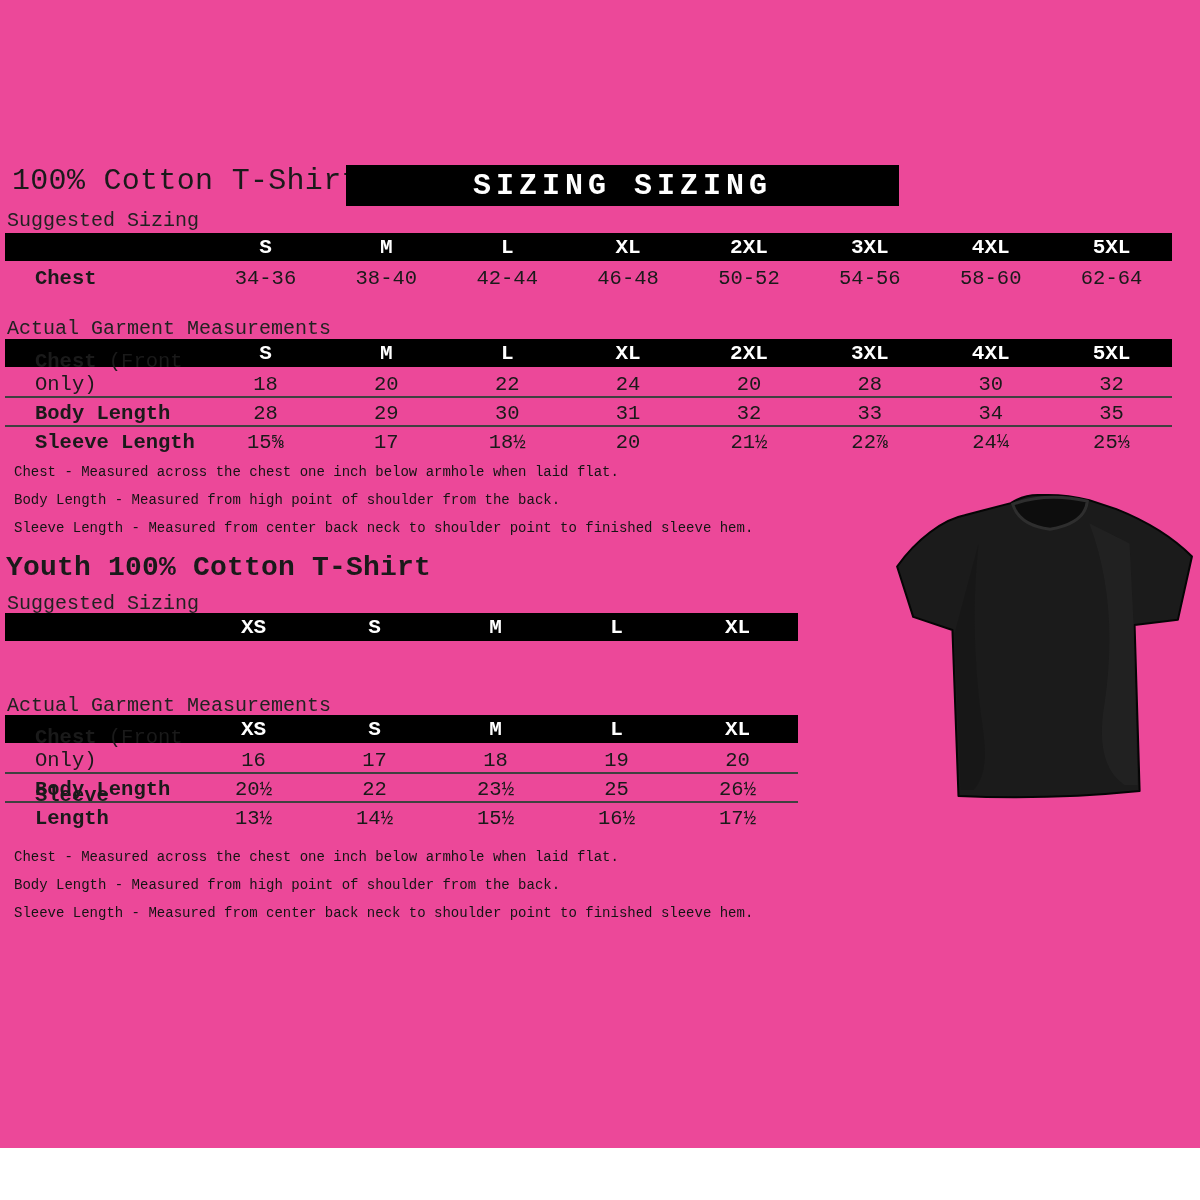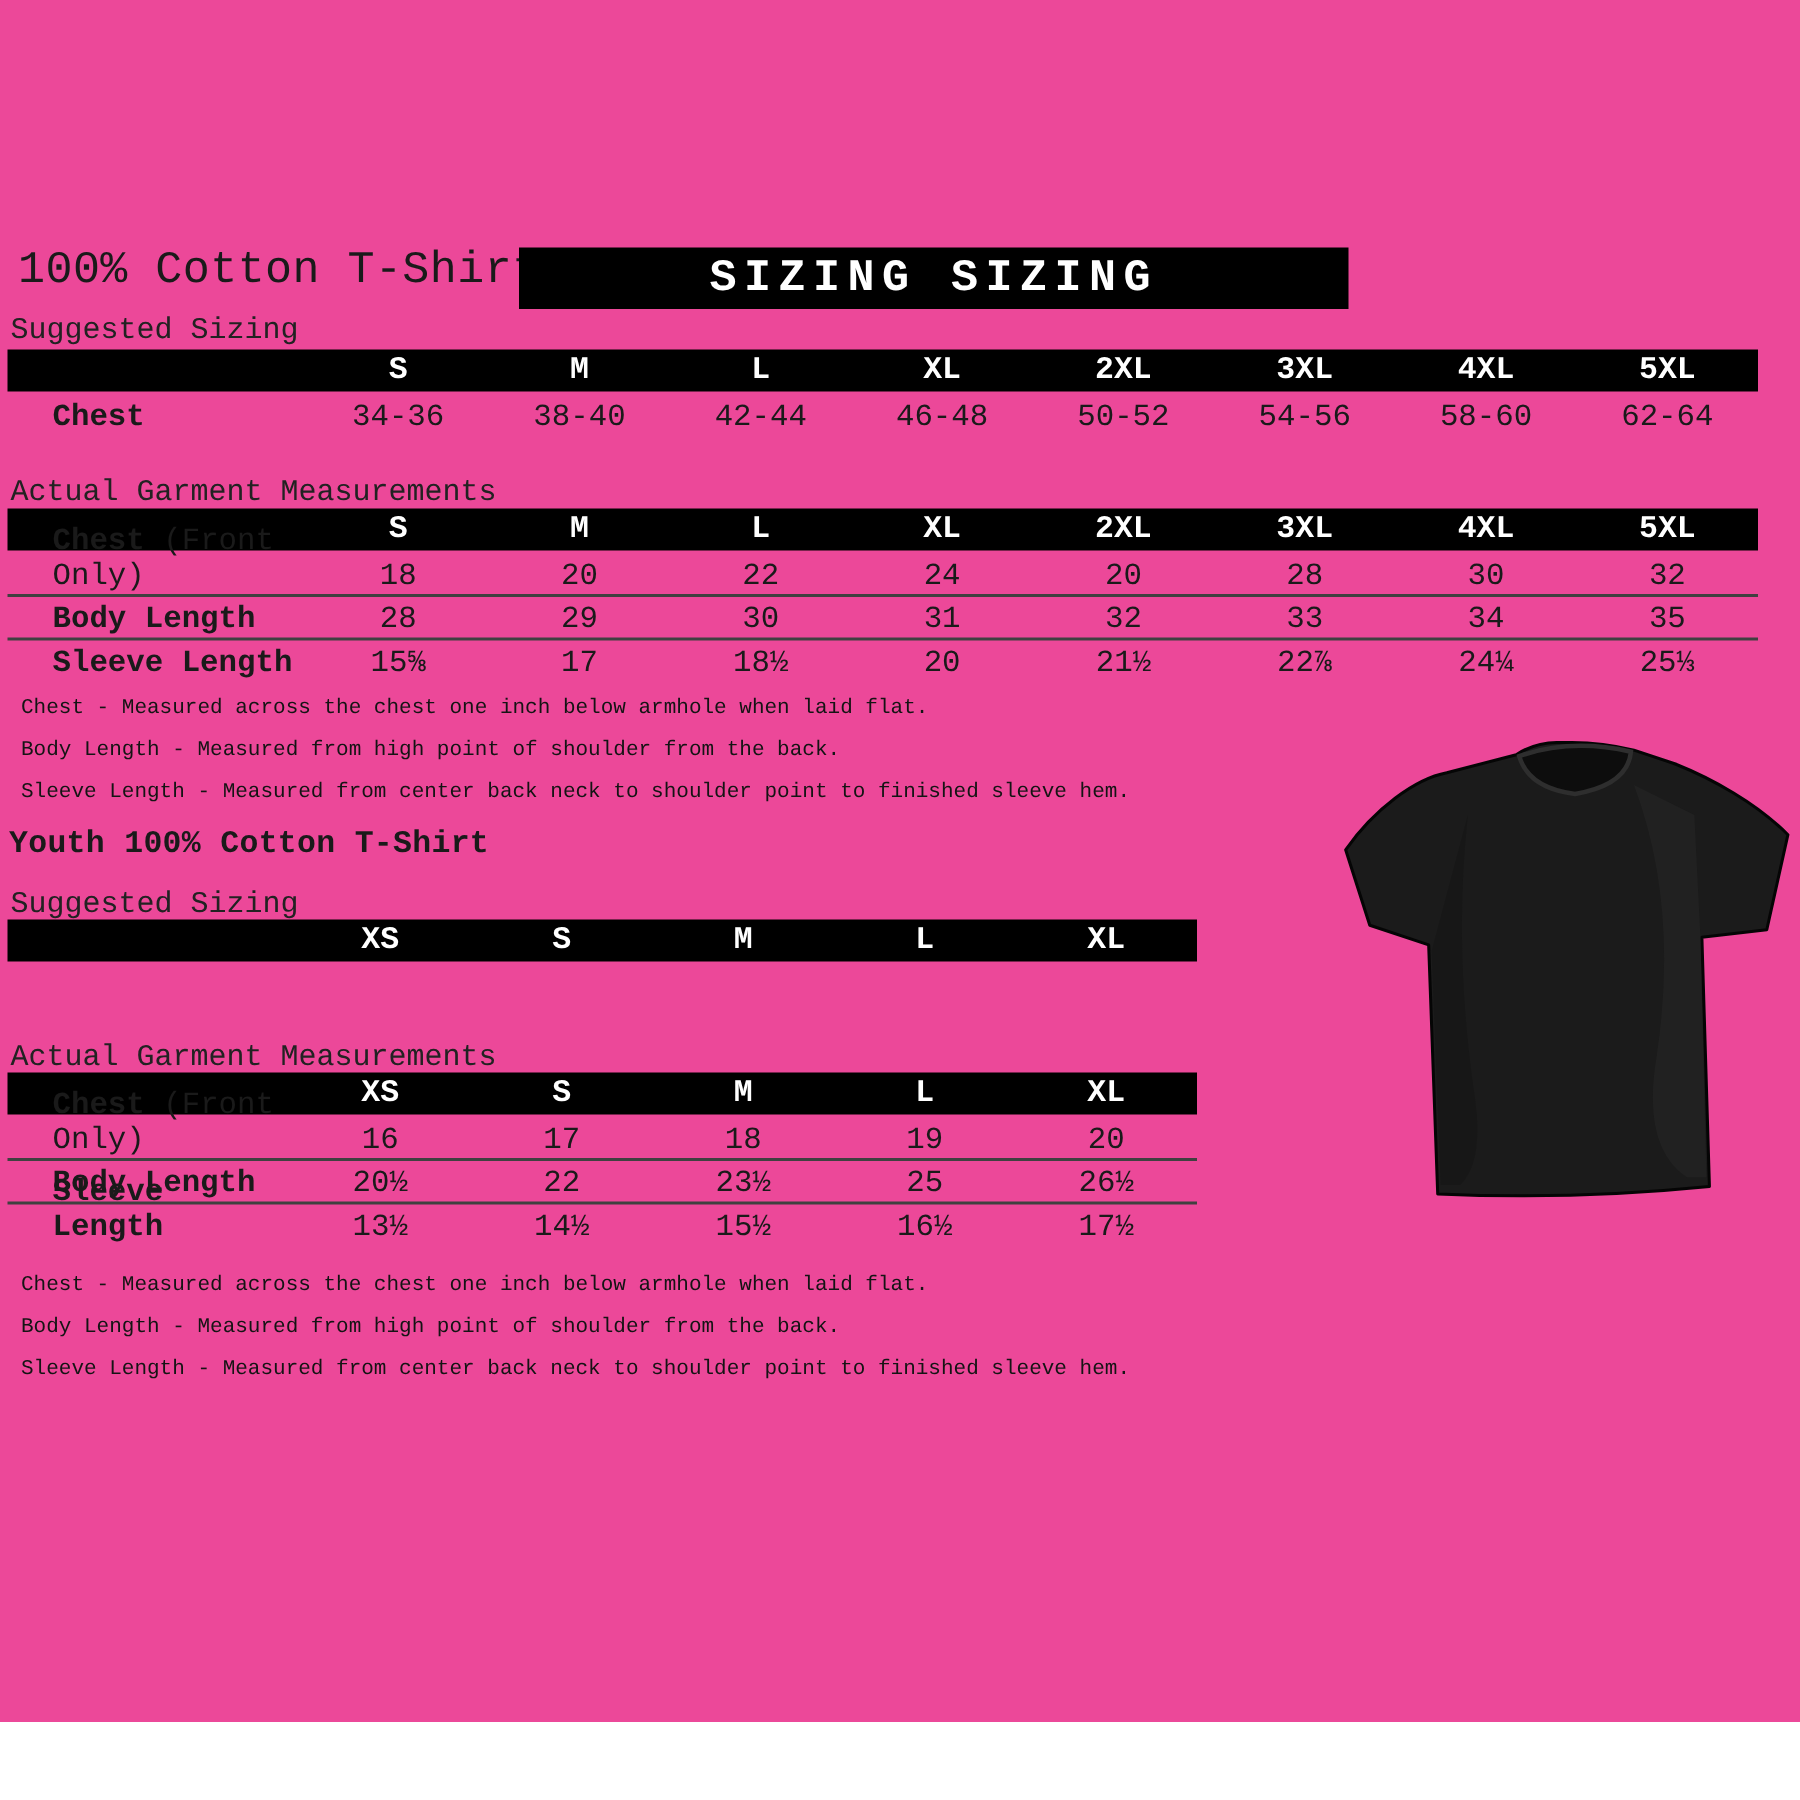--- a/index.html
+++ b/index.html
@@ -3,21 +3,21 @@
 <meta charset="utf-8">
 <style>
   html,body { margin:0; padding:0; background:#ffffff; }
   .canvas {
     position:relative; width:1200px; height:1148px; background:#ec4899;
     font-family:Liberation Mono, monospace; color:#1a1a1a; overflow:hidden;
   }
   .abs { position:absolute; }
 
   .main-title { font-size:30px; font-weight:400; letter-spacing:0.3px; }
-  .youth-title { font-size:21px; font-weight:700; letter-spacing:0.2px; }
+  .youth-title { font-size:28px; font-weight:700; letter-spacing:0.2px; }
   .section-label { font-size:20px; font-weight:400; color:#222; }
 
   .banner {
     background:#000; color:#fff; display:flex; align-items:center; justify-content:center;
     font-weight:700; font-size:30px; letter-spacing:5px;
   }
 
   .sz-table { position:absolute; }
   .t-head {
     display:flex; align-items:center; background:#000; color:#fff;

